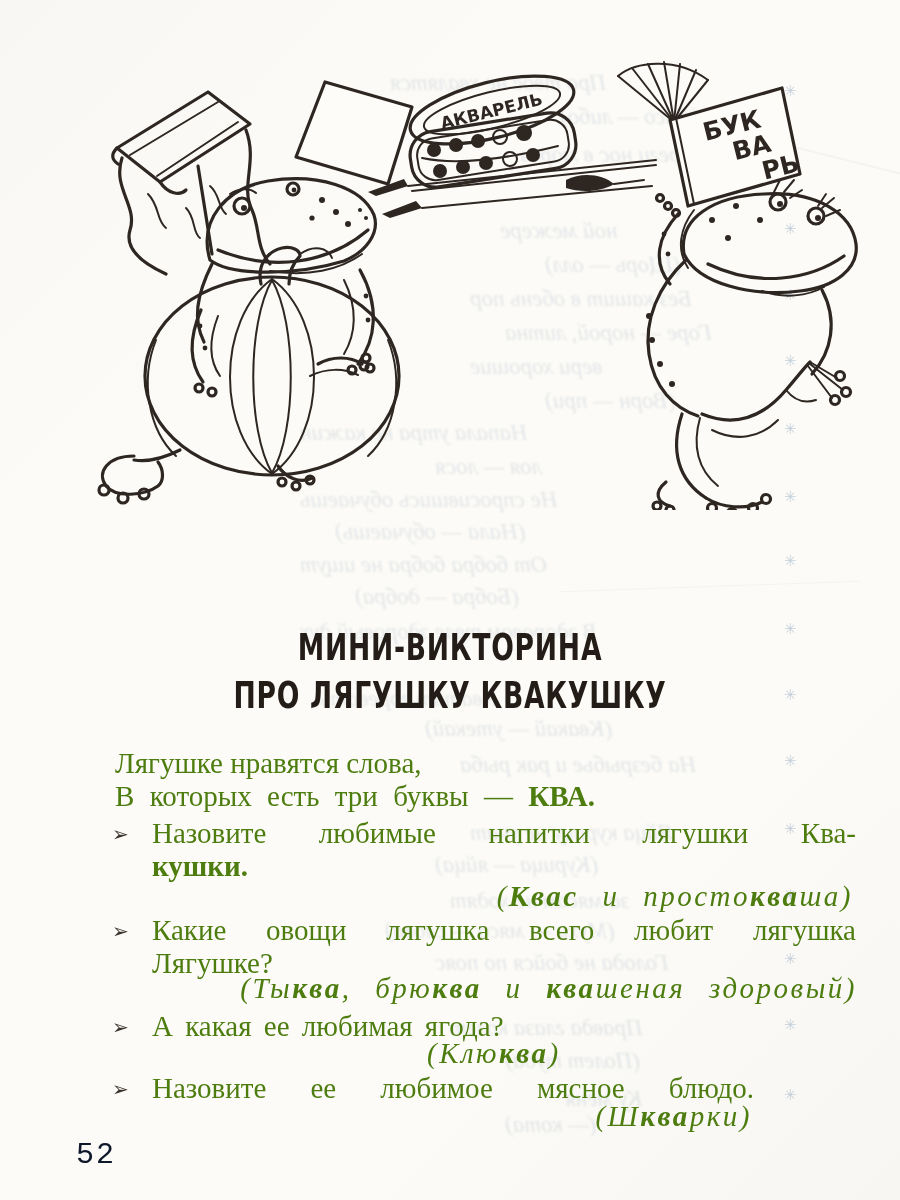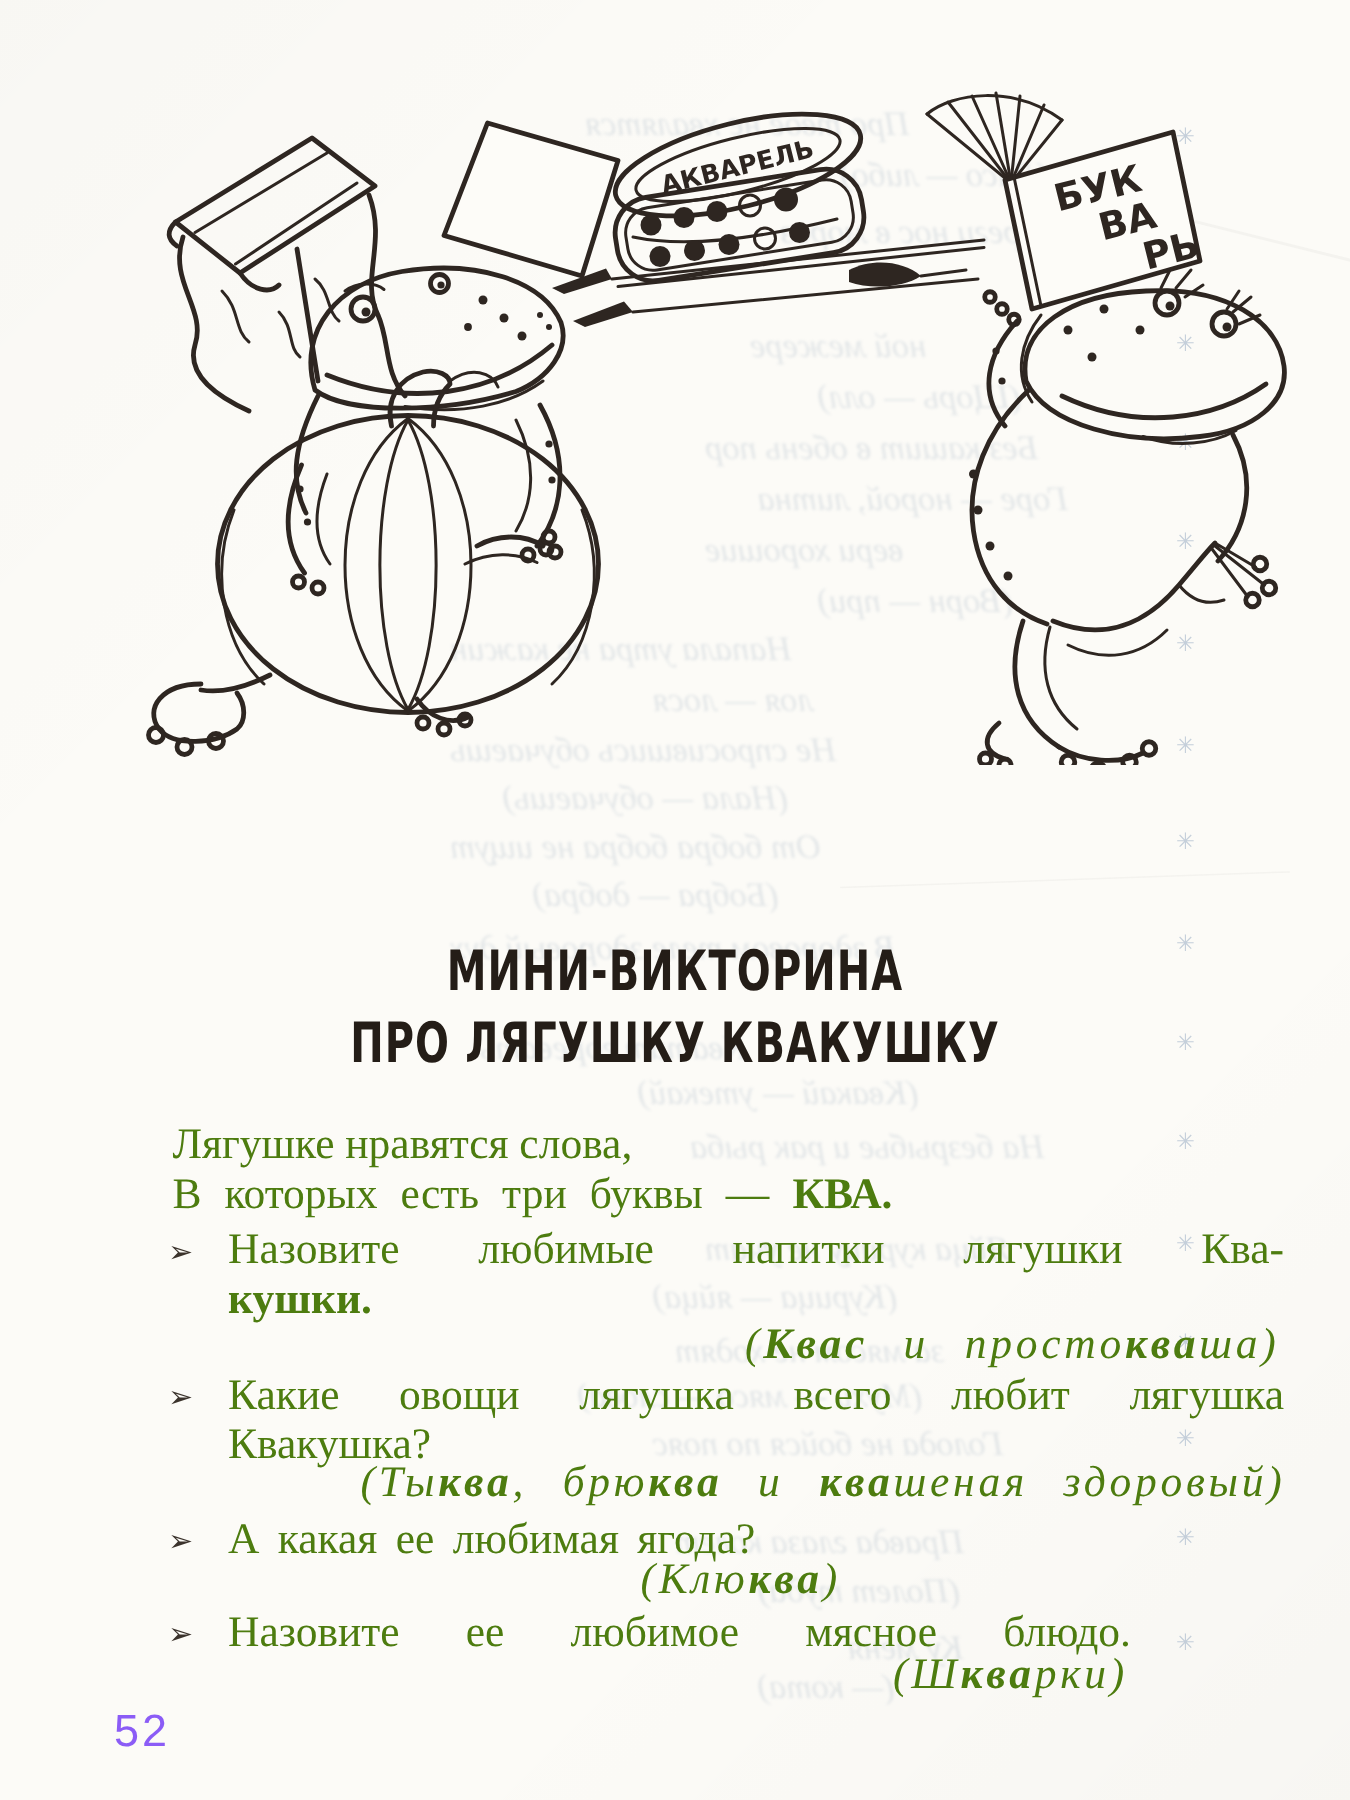--- a/index.html
+++ b/index.html
@@ -34,22 +34,22 @@
        white-space:nowrap;}
 
   
   .line{position:absolute;font-family:"Liberation Serif",serif;font-size:29px;
        color:#4d7c0f;white-space:nowrap;line-height:1.1;}
   .jline{white-space:normal;text-align:justify;text-align-last:justify;}
   .bullet{position:absolute;font-size:20px;color:#3b332c;font-family:"DejaVu Sans",sans-serif;}
   .ans{font-style:italic;letter-spacing:2.5px;word-spacing:14px;}
   .ans .bseg{font-weight:bold;}
   .bseg{font-weight:bold;}
-  .pagenum{position:absolute;left:76px;top:1138px;font-size:30px;color:#8b5cf6;
-       font-family:Liberation Sans, sans-serif;letter-spacing:2px;}
+  .pagenum{position:absolute;left:76px;top:1138px;font-size:30px;color:#0f172a;
+       font-family:Liberation Mono, monospace;letter-spacing:2px;}
 </style>
 </head>
 <body>
 
 <div class="paper-shade"></div>
 <div class="crease crease1"></div>
 <div class="crease crease2"></div>
 
 <div id="bleed-layer">
     <div class="bleed" style="top: 70px; left: 390px;">Про твое не хвалятся</div>
@@ -267,21 +267,21 @@
 <div class="line" style="left:115px;top:748px;">Лягушке нравятся слова,</div>
 <div class="line jline" style="left:115px;top:781px;width:480px;"><span>В которых есть три буквы — </span><span class="bseg">КВА.</span></div>
 
 <span class="bullet" style="left:112px;top:822px;">➢</span>
 <div class="line jline" style="left:152px;top:818px;width:704px;">Назовите любимые напитки лягушки Ква-</div>
 <div class="line" style="left:152px;top:851px;font-weight:bold;">кушки.</div>
 <div class="line ans" style="right:47px;top:881px;"><span>(</span><span class="bseg">Квас</span><span> и просто</span><span class="bseg">ква</span><span>ша)</span></div>
 
 <span class="bullet" style="left:112px;top:919px;">➢</span>
 <div class="line jline" style="left:152px;top:915px;width:704px;">Какие овощи лягушка всего любит лягушка</div>
-<div class="line" style="left:152px;top:948px;">Квакушка?</div>
+<div class="line" style="left:152px;top:948px;">Лягушке?</div>
 <div class="line ans" style="right:43px;top:973px;"><span>(Ты</span><span class="bseg">ква</span><span>, брю</span><span class="bseg">ква</span><span> и </span><span class="bseg">ква</span><span>шеная здоровый)</span></div>
 
 <span class="bullet" style="left:112px;top:1015px;">➢</span>
 <div class="line" style="left:152px;top:1011px;word-spacing:5px;">А какая ее любимая ягода?</div>
 <div class="line ans" style="left:427px;top:1038px;"><span>(Клю</span><span class="bseg">ква</span><span>)</span></div>
 
 <span class="bullet" style="left:112px;top:1077px;">➢</span>
 <div class="line jline" style="left:152px;top:1073px;width:602px;">Назовите ее любимое мясное блюдо.</div>
 <div class="line ans" style="right:148px;top:1101px;"><span>(Ш</span><span class="bseg">ква</span><span>рки)</span></div>
 

